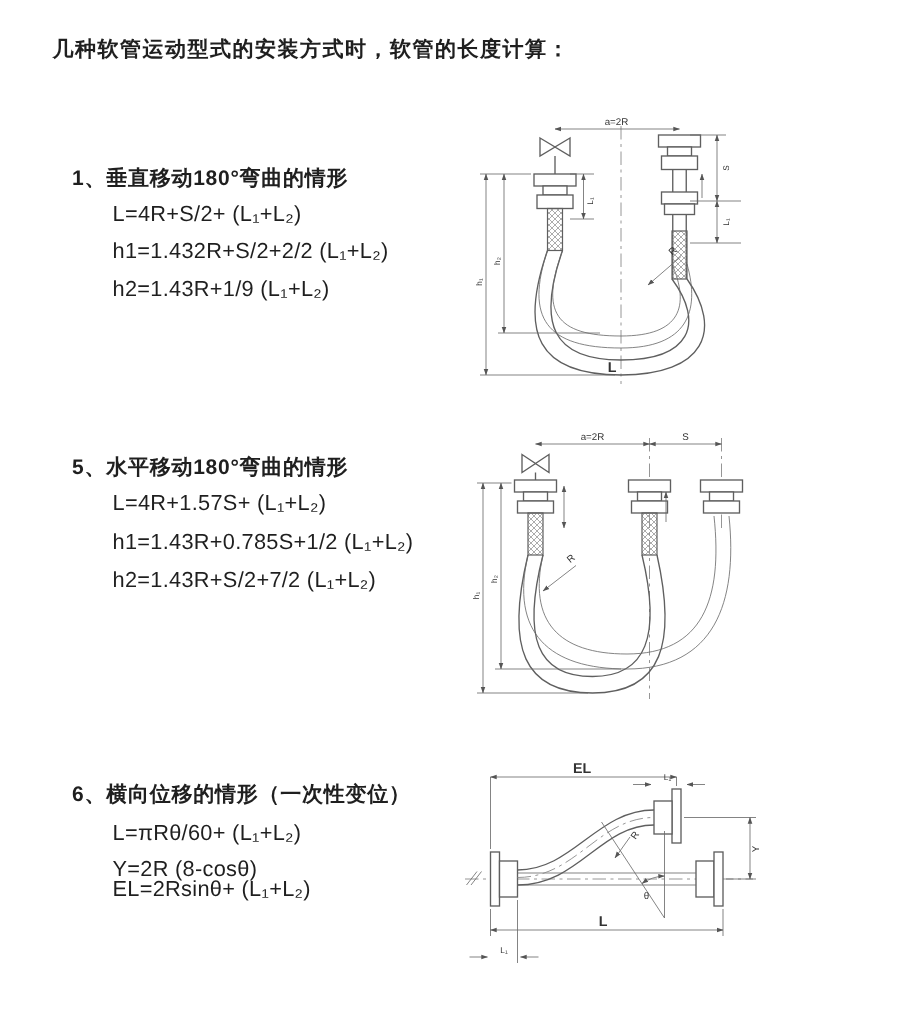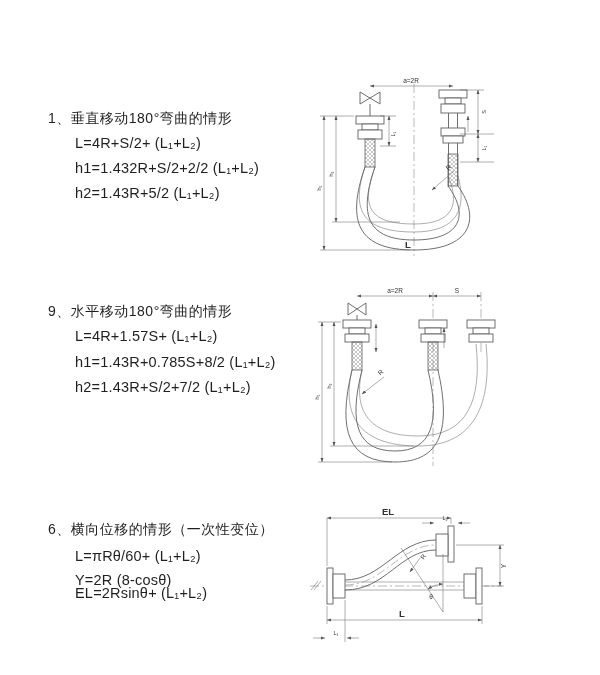--- a/index.html
+++ b/index.html
@@ -6,50 +6,51 @@
   .page{
     position:relative;width:600px;height:675px;background:#ffffff;
     font-family:"Liberation Sans","DejaVu Sans",sans-serif;color:#1f1f1f;
     overflow:hidden;
   }
   .title{
     position:absolute;left:35px;top:24px;font-size:14px;font-weight:700;
     letter-spacing:1px;white-space:nowrap;
   }
   .sec{position:absolute;left:48px;width:270px;}
-  .sec .h{position:absolute;left:0;top:0;font-size:14px;font-weight:400;white-space:nowrap;letter-spacing:0.5px;}
+  .sec .h{position:absolute;left:0;top:0;font-size:14px;font-weight:700;white-space:nowrap;letter-spacing:0.5px;}
   .sec .f{position:absolute;left:27px;font-size:14.5px;white-space:nowrap;letter-spacing:0.2px;}
   svg{position:absolute;overflow:visible;}
   svg .ln{stroke:#5f5f5f;stroke-width:0.9;fill:none;}
   svg .thin{stroke:#6a6a6a;stroke-width:0.55;fill:none;}
   svg .cl{stroke:#8a8a8a;stroke-width:0.6;fill:none;stroke-dasharray:9 3 2 3;}
   svg .fit{stroke:#5f5f5f;stroke-width:0.9;fill:#ffffff;}
   svg .hatch{stroke:#5f5f5f;stroke-width:0.8;}
   svg text{fill:#333;font-family:"Liberation Sans","DejaVu Sans",sans-serif;}
   .dim{font-size:6.5px;}
   .dim-sm{font-size:5.5px;}
   .dim-lg{font-size:9.5px;font-weight:700;}
 </style>
 </head>
 <body>
 
 <div class="page">
 
+  <div class="title">几种软管运动型式的安装方式时，软管的长度计算：</div>
 
   <section class="sec" style="top:110px">
     <div class="h">1、垂直移动180°弯曲的情形</div>
     <div class="f" style="top:25px">L=4R+S/2+ (L₁+L₂)</div>
     <div class="f" style="top:50px">h1=1.432R+S/2+2/2 (L₁+L₂)</div>
-    <div class="f" style="top:75px">h2=1.43R+5/2 (L₁+L₂)</div>
+    <div class="f" style="top:75px">h2=1.43R+1/9 (L₁+L₂)</div>
   </section>
 
   <section class="sec" style="top:303px">
-    <div class="h">9、水平移动180°弯曲的情形</div>
+    <div class="h">5、水平移动180°弯曲的情形</div>
     <div class="f" style="top:25px">L=4R+1.57S+ (L₁+L₂)</div>
-    <div class="f" style="top:51px">h1=1.43R+0.785S+8/2 (L₁+L₂)</div>
+    <div class="f" style="top:51px">h1=1.43R+0.785S+1/2 (L₁+L₂)</div>
     <div class="f" style="top:76px">h2=1.43R+S/2+7/2 (L₁+L₂)</div>
   </section>
 
   <section class="sec" style="top:521px">
     <div class="h">6、横向位移的情形（一次性变位）</div>
     <div class="f" style="top:27px">L=πRθ/60+ (L₁+L₂)</div>
     <div class="f" style="top:51px">Y=2R (8-cosθ)</div>
     <div class="f" style="top:64px">EL=2Rsinθ+ (L₁+L₂)</div>
   </section>
 

